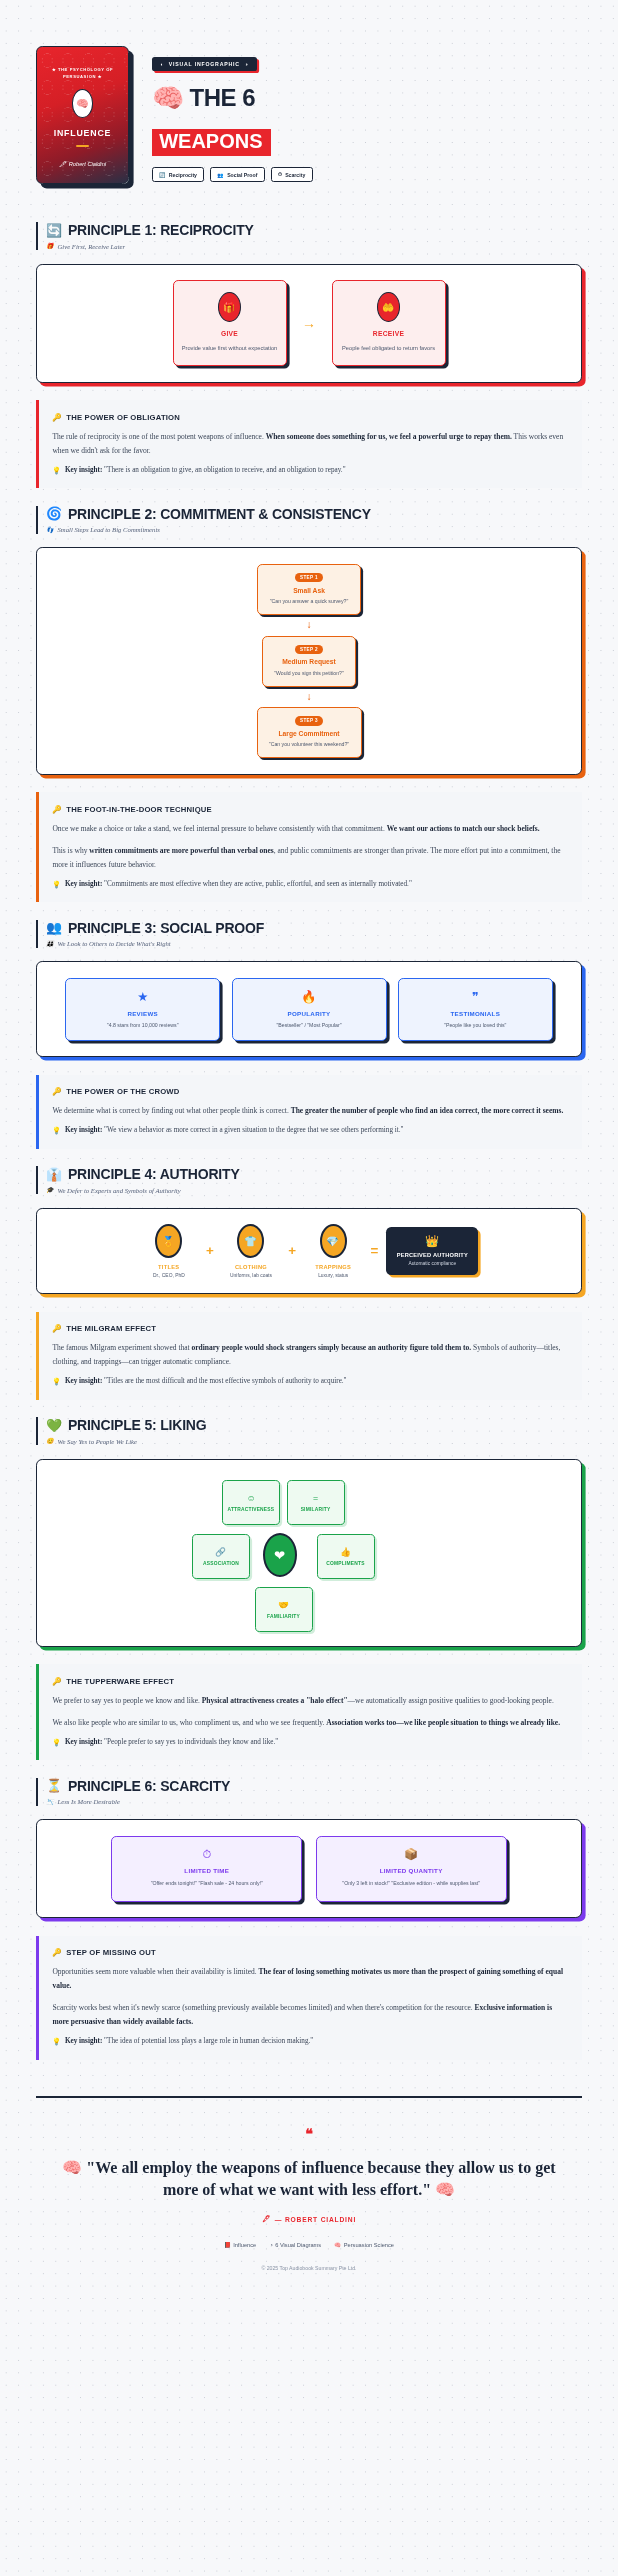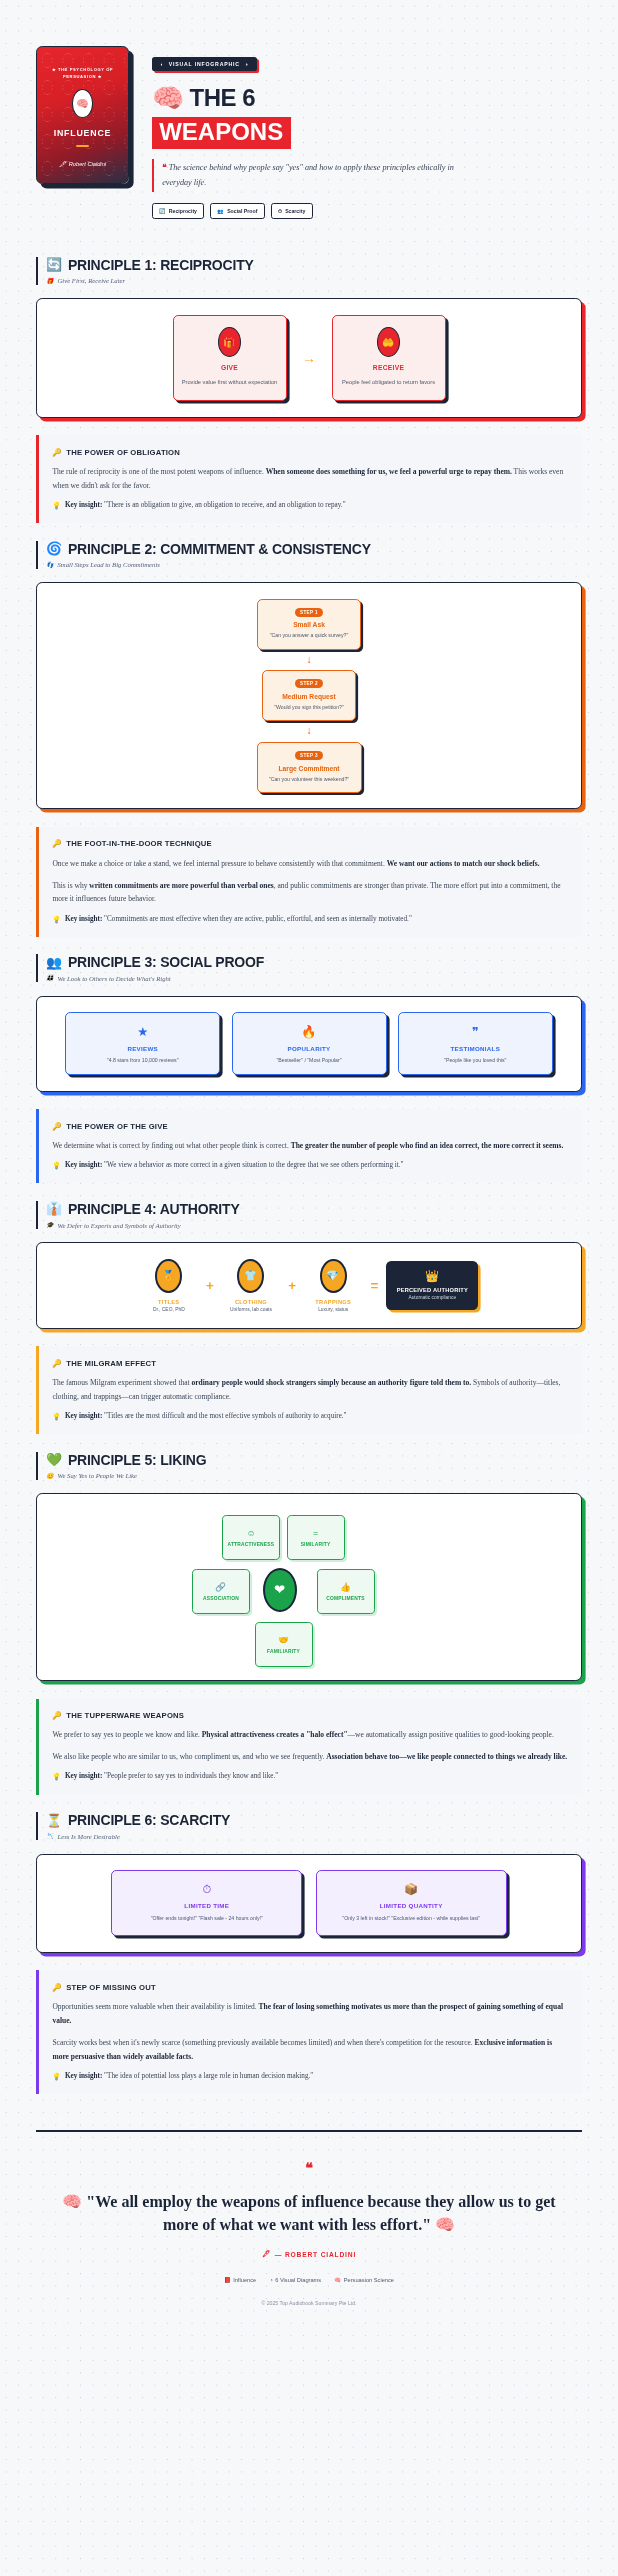--- a/index.html
+++ b/index.html
@@ -44,22 +44,22 @@
   .hero-right { flex: 1; padding-top: 11.3px; }
   .badge {
     display: inline-flex; align-items: center; gap: 4.6px;
     background: #1b2537; color: #fff; padding: 4.1px 8.2px; border-radius: 2.6px;
     font-size: 5.2px; font-weight: bold; letter-spacing: 0.8px;
     box-shadow: 2.1px 2.1px 0 #e8252c;
   }
   .hero-h1 { margin-top: 12.4px; display: flex; align-items: center; gap: 5.2px; }
   .hero-h1 .brainglyph { color: #e8252c; font-size: 26px; line-height: 1; }
   .hero-h1 .t { font-size: 24px; font-weight: bold; letter-spacing: -0.5px; color: #1b2537; }
-  .hero-h2 { margin-top: 5px; display: inline-block; background: #e8252c; color: #fff;
-    font-size: 24px; font-weight: bold; letter-spacing: 0px; padding: 1px 8.2px 3.1px 7.2px; }
+  .hero-h2 { margin-top: 17px; display: inline-block; background: #e8252c; color: #fff;
+    font-size: 20px; font-weight: bold; letter-spacing: 0px; padding: 1px 8.2px 3.1px 7.2px; }
   .hero-quote { margin-top: 10.3px; border-left: 2.1px solid #e8252c; padding: 2.1px 0 2.1px 8.2px;
     font-family: "Liberation Serif", serif; font-style: italic; font-size: 8.2px;
     color: #3a4557; line-height: 1.75; max-width: 330px; }
   .hero-quote .qm { color: #e8252c; font-weight: bold; font-style: normal; margin-right: 2.1px; }
   .chips { margin-top: 11.3px; display: flex; gap: 6.2px; }
   .chip { display: inline-flex; align-items: center; gap: 3.1px; background: #fff;
     border: 1px solid #1b2537; border-radius: 2.6px; padding: 3.1px 6.2px;
     font-size: 5.2px; font-weight: bold; color: #1b2537; }
 
   
@@ -205,23 +205,20 @@
         <span>VISUAL INFOGRAPHIC</span>
         <span>◑</span>
       </div>
 
       <div class="hero-h1">
         <span class="brainglyph">🧠</span>
         <span class="t">THE 6</span>
       </div>
       <div class="hero-h2">WEAPONS</div>
 
-      <div class="hero-quote">
-        <span class="qm">❝</span><span>The science behind why people say "yes" and how to apply these principles ethically in everyday life.</span>
-      </div>
 
       <div class="chips">
         <div class="chip">
           <span>🔄</span>
           <span>Reciprocity</span>
         </div>
         <div class="chip">
           <span>👥</span>
           <span>Social Proof</span>
         </div>
@@ -358,21 +355,21 @@
           <div class="sp-t">TESTIMONIALS</div>
           <div class="sp-d">"People like you loved this"</div>
         </div>
       </div>
     </div>
   </div>
 
   <div class="insight c-blue">
     <div class="ins-h">
       <span>🔑</span>
-      <span>THE POWER OF THE GIVE</span>
+      <span>THE POWER OF THE CROWD</span>
     </div>
     <div class="ins-p">
       <span>We determine what is correct by finding out what other people think is correct. </span><b>The greater the number of people who find an idea correct, the more correct it seems.</b><span></span>
     </div>
     <div class="ins-key">
       <span class="bulb">💡</span>
       <span><b>Key insight:</b> <span>"We view a behavior as more correct in a given situation to the degree that we see others performing it."</span></span>
     </div>
   </div>
 
@@ -470,27 +467,27 @@
           <span class="t">FAMILIARITY</span>
         </div>
         <div class="lk-core">❤</div>
       </div>
     </div>
   </div>
 
   <div class="insight c-green">
     <div class="ins-h">
       <span>🔑</span>
-      <span>THE TUPPERWARE WEAPONS</span>
+      <span>THE TUPPERWARE EFFECT</span>
     </div>
     <div class="ins-p">
       <span>We prefer to say yes to people we know and like. </span><b>Physical attractiveness creates a "halo effect"</b><span>—we automatically assign positive qualities to good-looking people.</span>
     </div>
     <div class="ins-p">
-      <span>We also like people who are similar to us, who compliment us, and who we see frequently. </span><b>Association behave too—we like people connected to things we already like.</b><span></span>
+      <span>We also like people who are similar to us, who compliment us, and who we see frequently. </span><b>Association works too—we like people situation to things we already like.</b><span></span>
     </div>
     <div class="ins-key">
       <span class="bulb">💡</span>
       <span><b>Key insight:</b> <span>"People prefer to say yes to individuals they know and like."</span></span>
     </div>
   </div>
 
   <div class="section">
     <div class="sec-head">
       <div class="sec-title">

